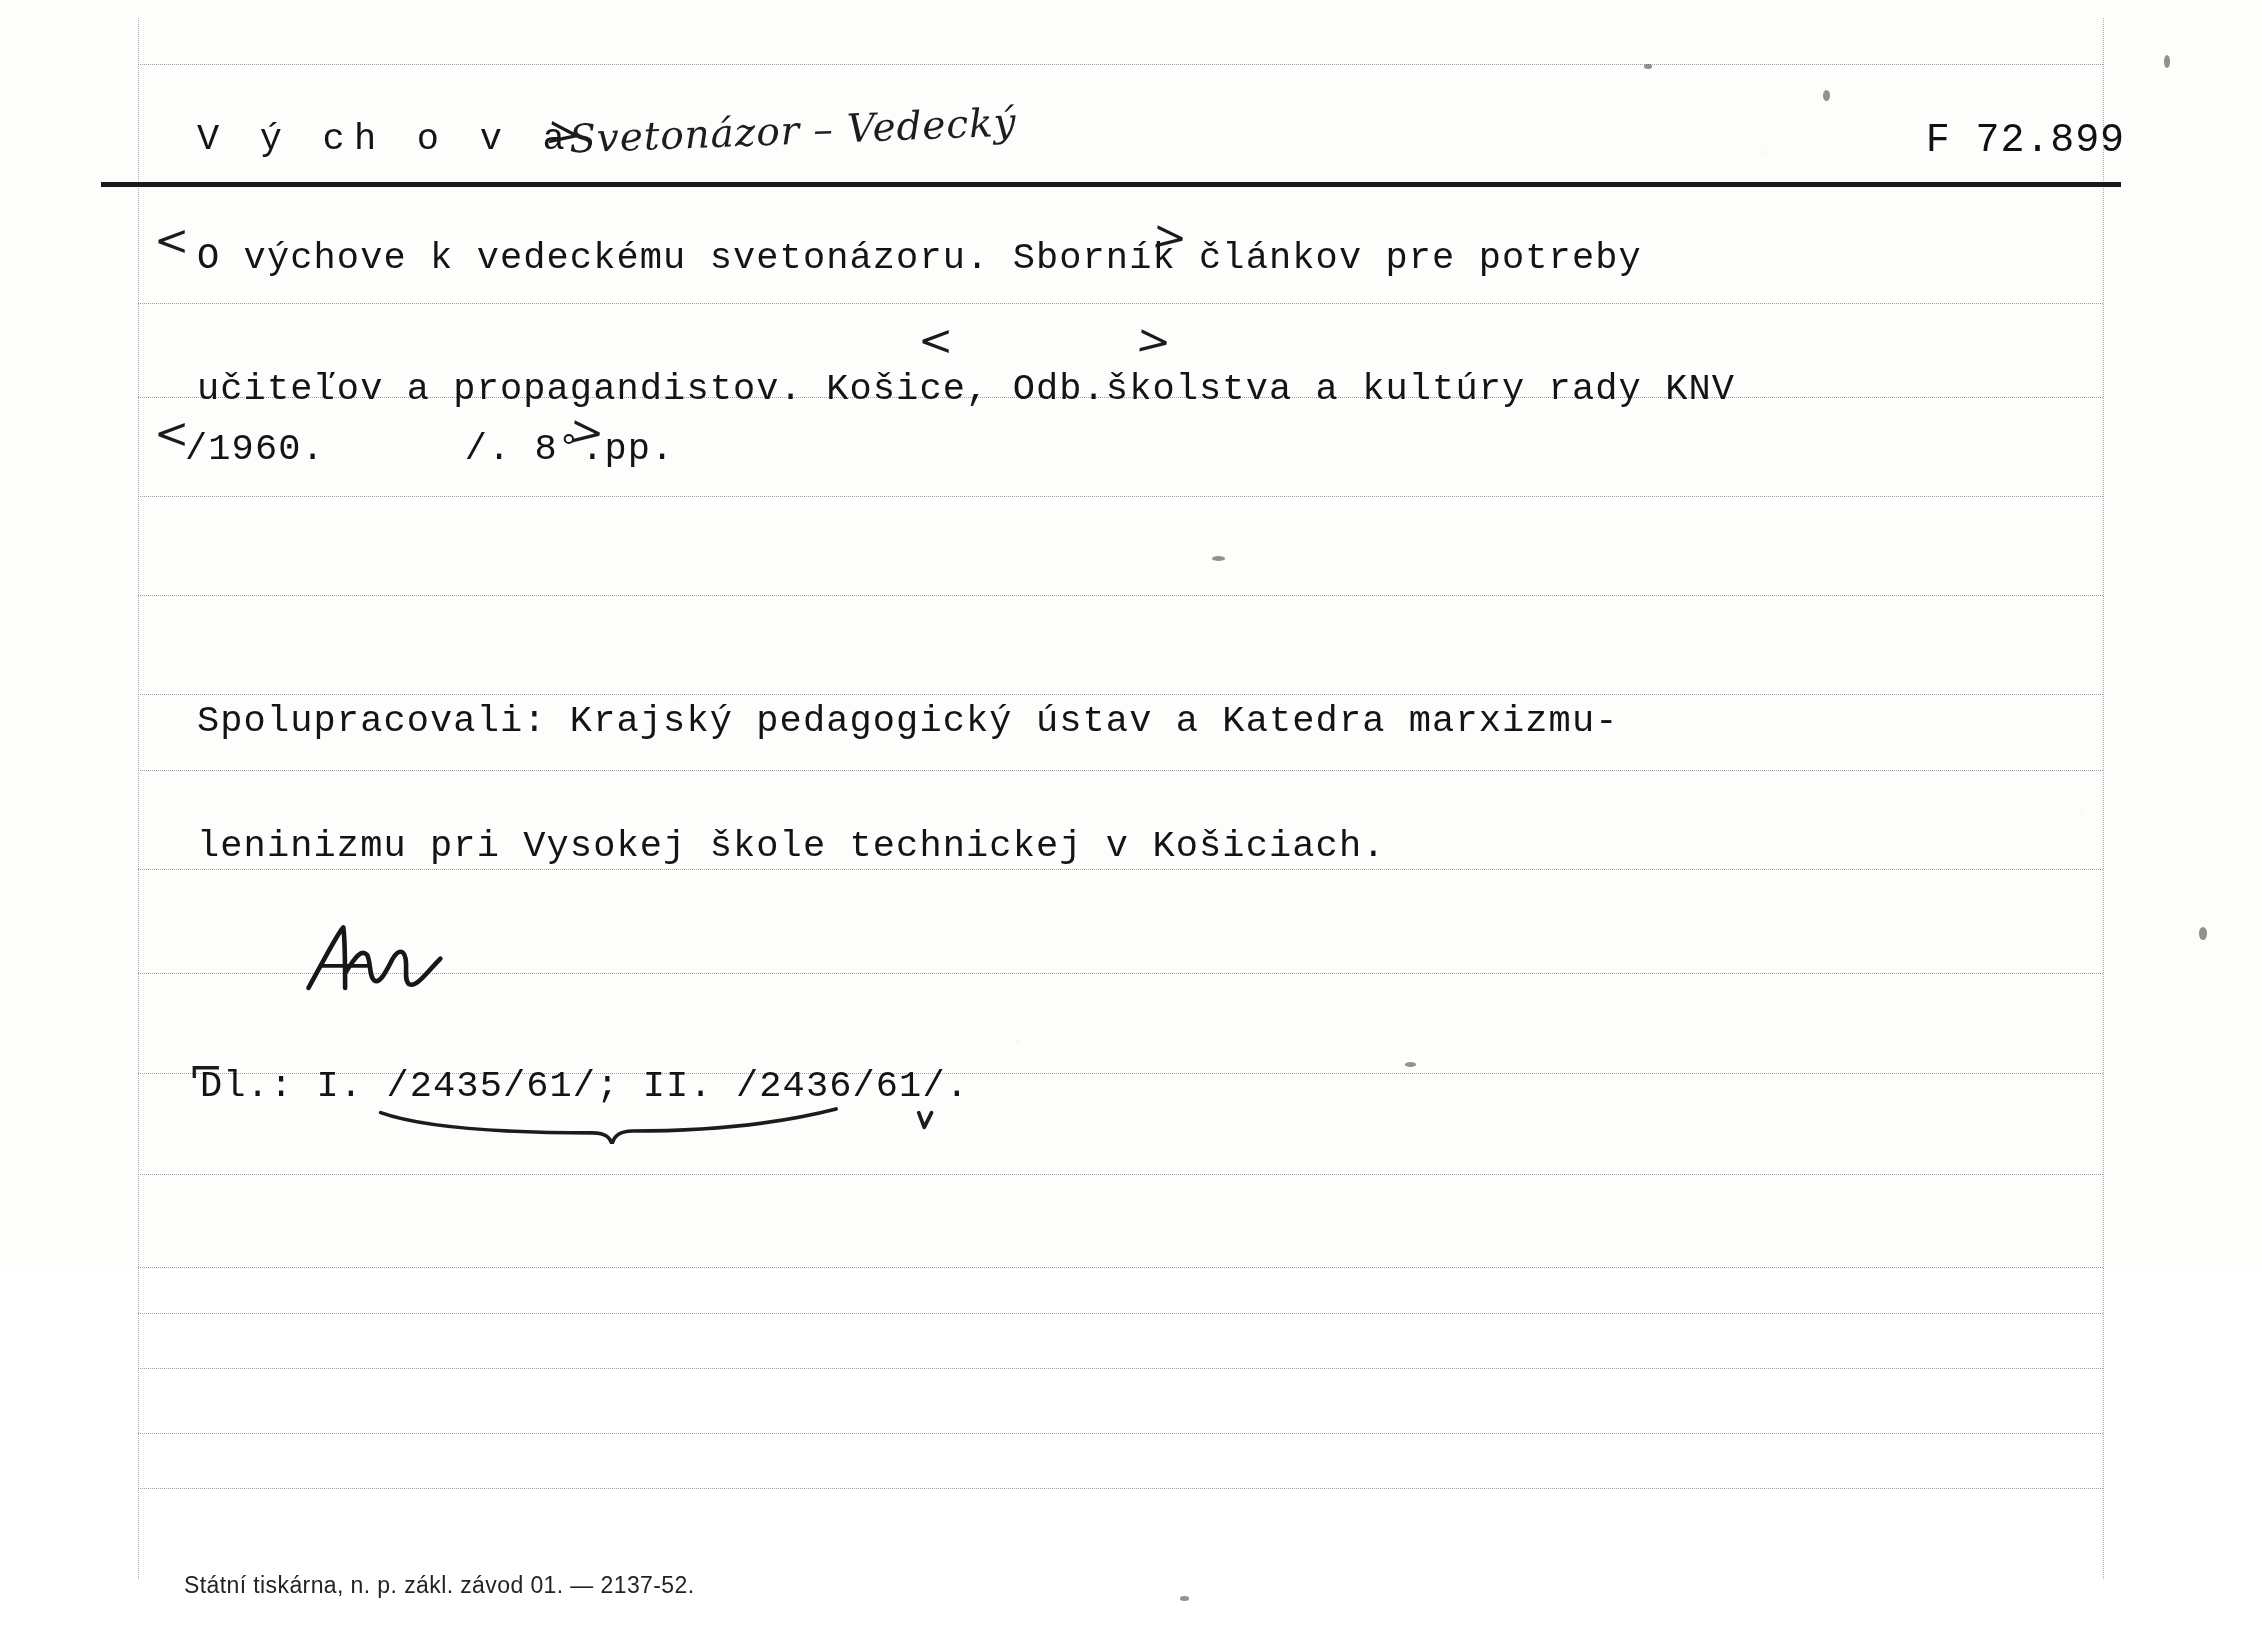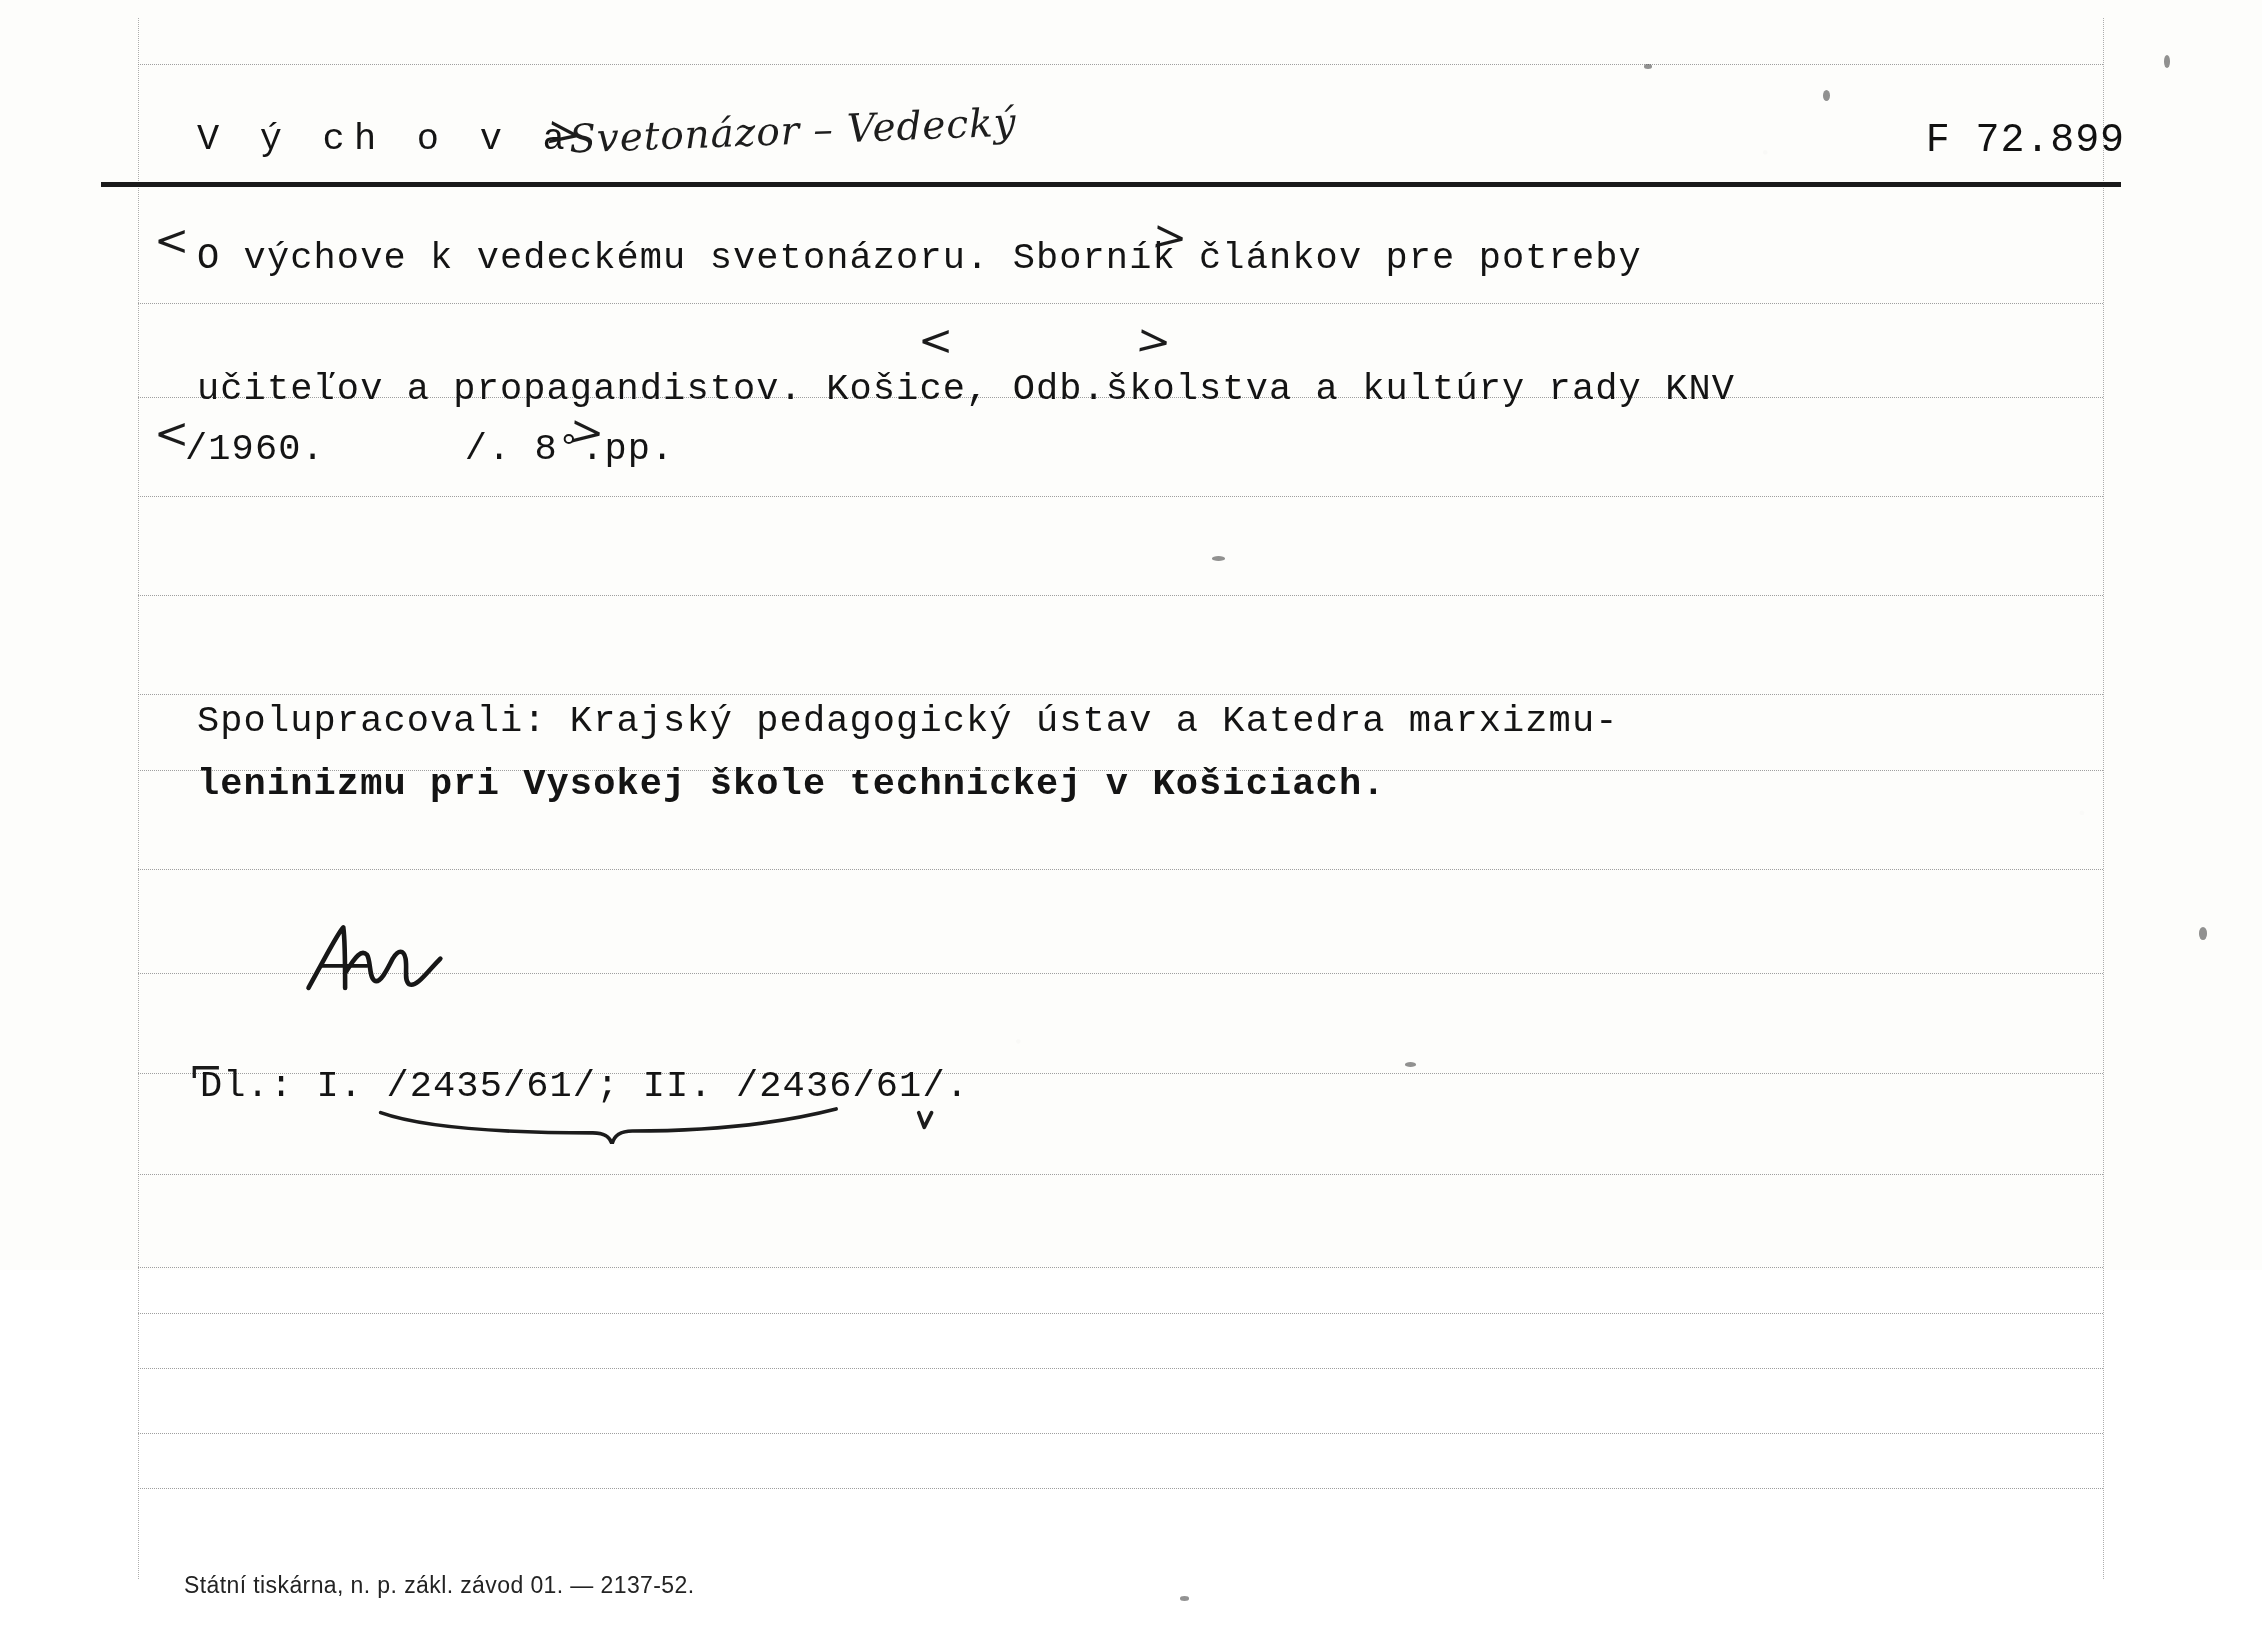--- a/index.html
+++ b/index.html
@@ -200,21 +200,21 @@
 
   <div class="line" style="left:197px; top:336px;margin-top:32px;">učiteľov a propagandistov. Košice, Odb.školstva a kultúry rady KNV</div>
   <div class="mark" style="left:918px; top:320px;">&lt;</div>
   <div class="mark" style="left:1136px; top:320px; transform:rotate(6deg);">&gt;</div>
 
   <div class="mark" style="left:154px; top:413px;">&lt;</div>
   <div class="line" style="left:185px; top:428px;">/1960.      /. 8°.pp.</div>
   <div class="mark" style="left:569px; top:411px; transform:rotate(6deg);">&gt;</div>
 
   <div class="line" style="left:197px; top:700px;">Spolupracovali: Krajský pedagogický ústav a Katedra marxizmu-</div>
-  <div class="line" style="left:197px; top:763px;font-weight:bold;">leninizmu pri Vysokej škole technickej v Košiciach.</div>
+  <div class="line" style="left:197px; top:825px;">leninizmu pri Vysokej škole technickej v Košiciach.</div>
 
   <div class="signature">
     <svg viewBox="0 0 190 90" width="174" height="83" aria-hidden="true">
       <path d="M6 76 C26 40 38 16 44 10 C46 24 46 54 46 76
                M46 60 C58 40 64 34 70 40 C74 46 72 64 78 68 C84 72 92 56 98 44
                C104 34 110 34 112 44 C114 56 110 68 116 72 C124 76 136 58 150 44" fill="none" stroke="#171717" stroke-width="5" stroke-linecap="round" stroke-linejoin="round"></path>
       <path d="M20 52 L70 52" fill="none" stroke="#171717" stroke-width="4" stroke-linecap="round"></path>
     </svg>
   </div>
 

